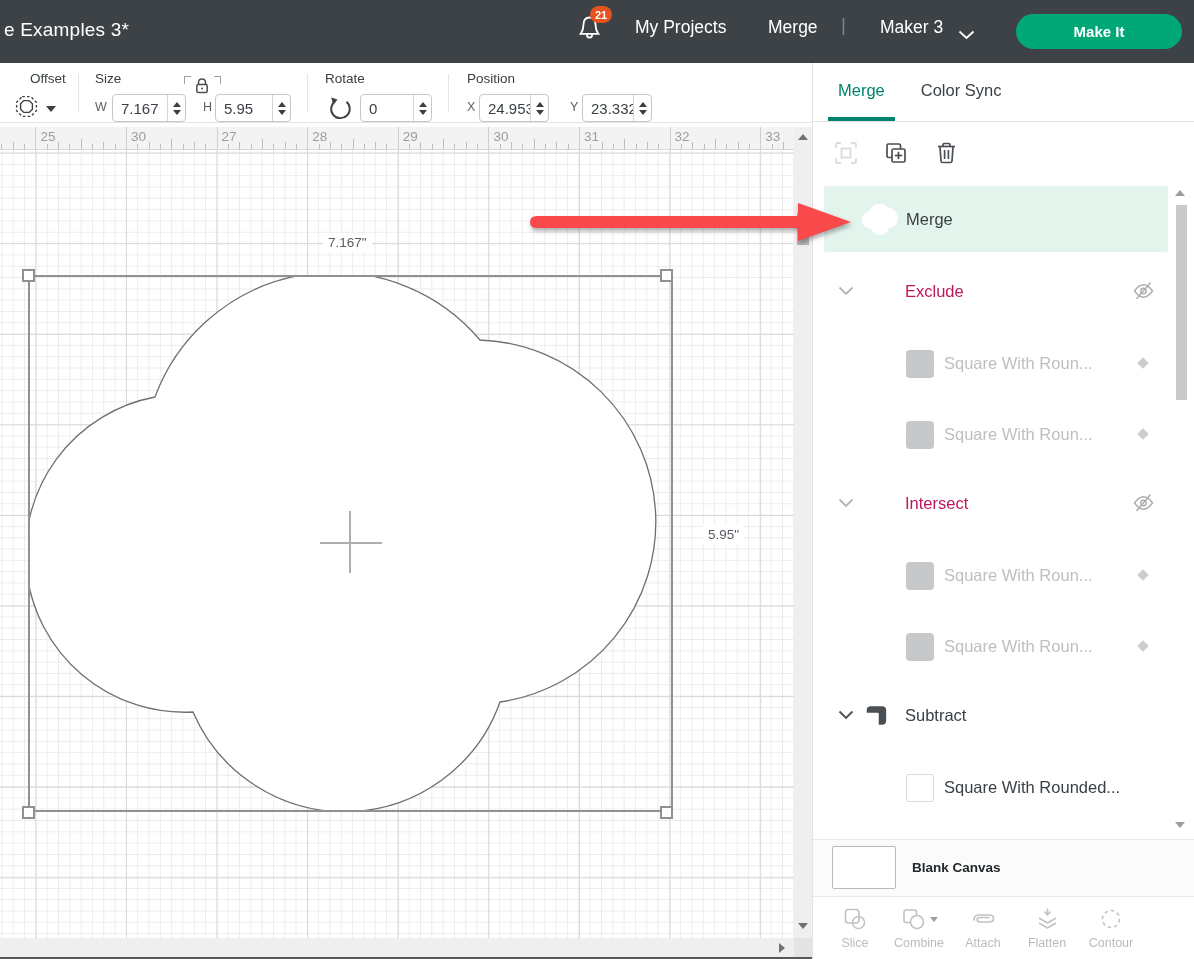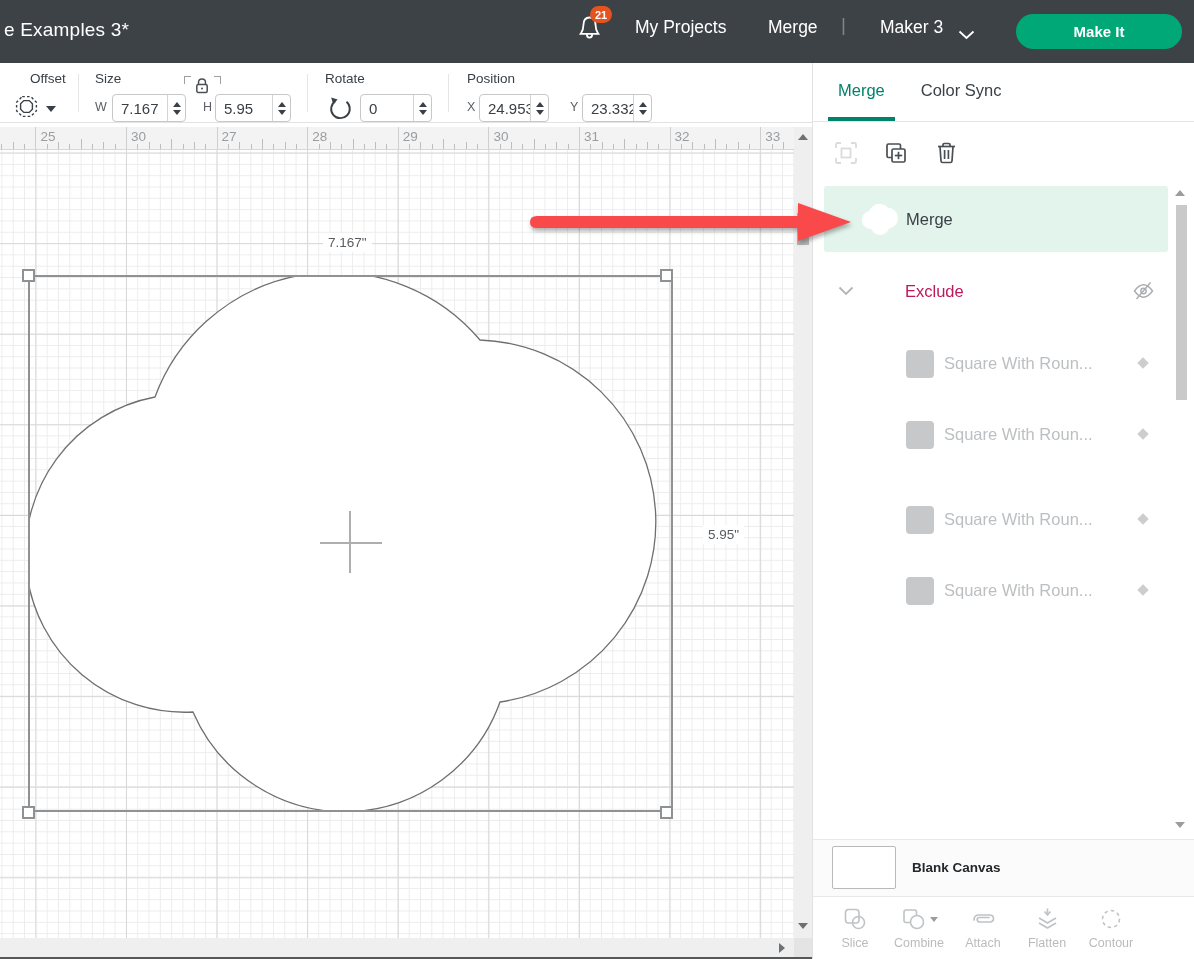--- a/index.html
+++ b/index.html
@@ -406,33 +406,68 @@
                 <span class="diamond"></span>
               </div>
               <div class="row-child">
                 <span class="child-thumb"></span>
                 <span class="child-label">Square With Roun...</span>
                 <span class="diamond"></span>
               </div>
             </div>
           </div>
           <div class="layer-group hidden">
+            <div class="group-header">
+              <span class="chev">
+                <svg width="16" height="10" viewBox="0 0 16 10" fill="none" stroke="currentColor" stroke-width="1.8">
+                  <polyline points="1.5,1.5 8,8 14.5,1.5"></polyline>
+                </svg>
+              </span>
+              <span class="thumb-slot"></span>
+              <span class="group-label">Intersect</span>
+              <span class="eye-off"><svg width="23" height="22" viewBox="0 0 23 22" fill="none" stroke="currentColor" stroke-width="1.4">
+  <path d="M2.5 11 C6 6.2 9 4.8 11.5 4.8 C14 4.8 17 6.2 20.5 11 C17 15.8 14 17.2 11.5 17.2 C9 17.2 6 15.8 2.5 11 Z"></path>
+  <circle cx="11.5" cy="11" r="2.7"></circle>
+  <line x1="4.5" y1="19" x2="18.5" y2="2.5"></line>
+                </svg></span>
+            </div>
             <div class="group-children">
               <div class="row-child">
                 <span class="child-thumb"></span>
                 <span class="child-label">Square With Roun...</span>
                 <span class="diamond"></span>
               </div>
               <div class="row-child">
                 <span class="child-thumb"></span>
                 <span class="child-label">Square With Roun...</span>
                 <span class="diamond"></span>
               </div>
             </div>
           </div>
+          <div class="layer-group">
+            <div class="group-header">
+              <span class="chev">
+                <svg width="16" height="10" viewBox="0 0 16 10" fill="none" stroke="currentColor" stroke-width="1.8">
+                  <polyline points="1.5,1.5 8,8 14.5,1.5"></polyline>
+                </svg>
+              </span>
+              <span class="thumb-slot">
+                <svg width="27" height="26" viewBox="0 0 28 28">
+                  <path d="M4.5 9 Q4.5 4.5 9 4.5 H21 Q25.5 4.5 25.5 9 V20 Q25.5 24.5 21 24.5 H17.5 V12.8 Q17.5 11.6 16.3 11.6 H4.5 Z" fill="#4a4f54"></path>
+                </svg>
+              </span>
+              <span class="group-label">Subtract</span>
+            </div>
+            <div class="group-children">
+              <div class="row-child">
+                <span class="child-thumb"></span>
+                <span class="child-label">Square With Rounded...</span>
+              </div>
+            </div>
+          </div>
         </div>
 
       <i class="p-scroll-up"></i>
       <div class="p-scroll-thumb"></div>
       <i class="p-scroll-dn"></i>
 
       <div class="blank-row">
         <div class="blank-thumb"></div>
         <div class="blank-label">Blank Canvas</div>
       </div>

